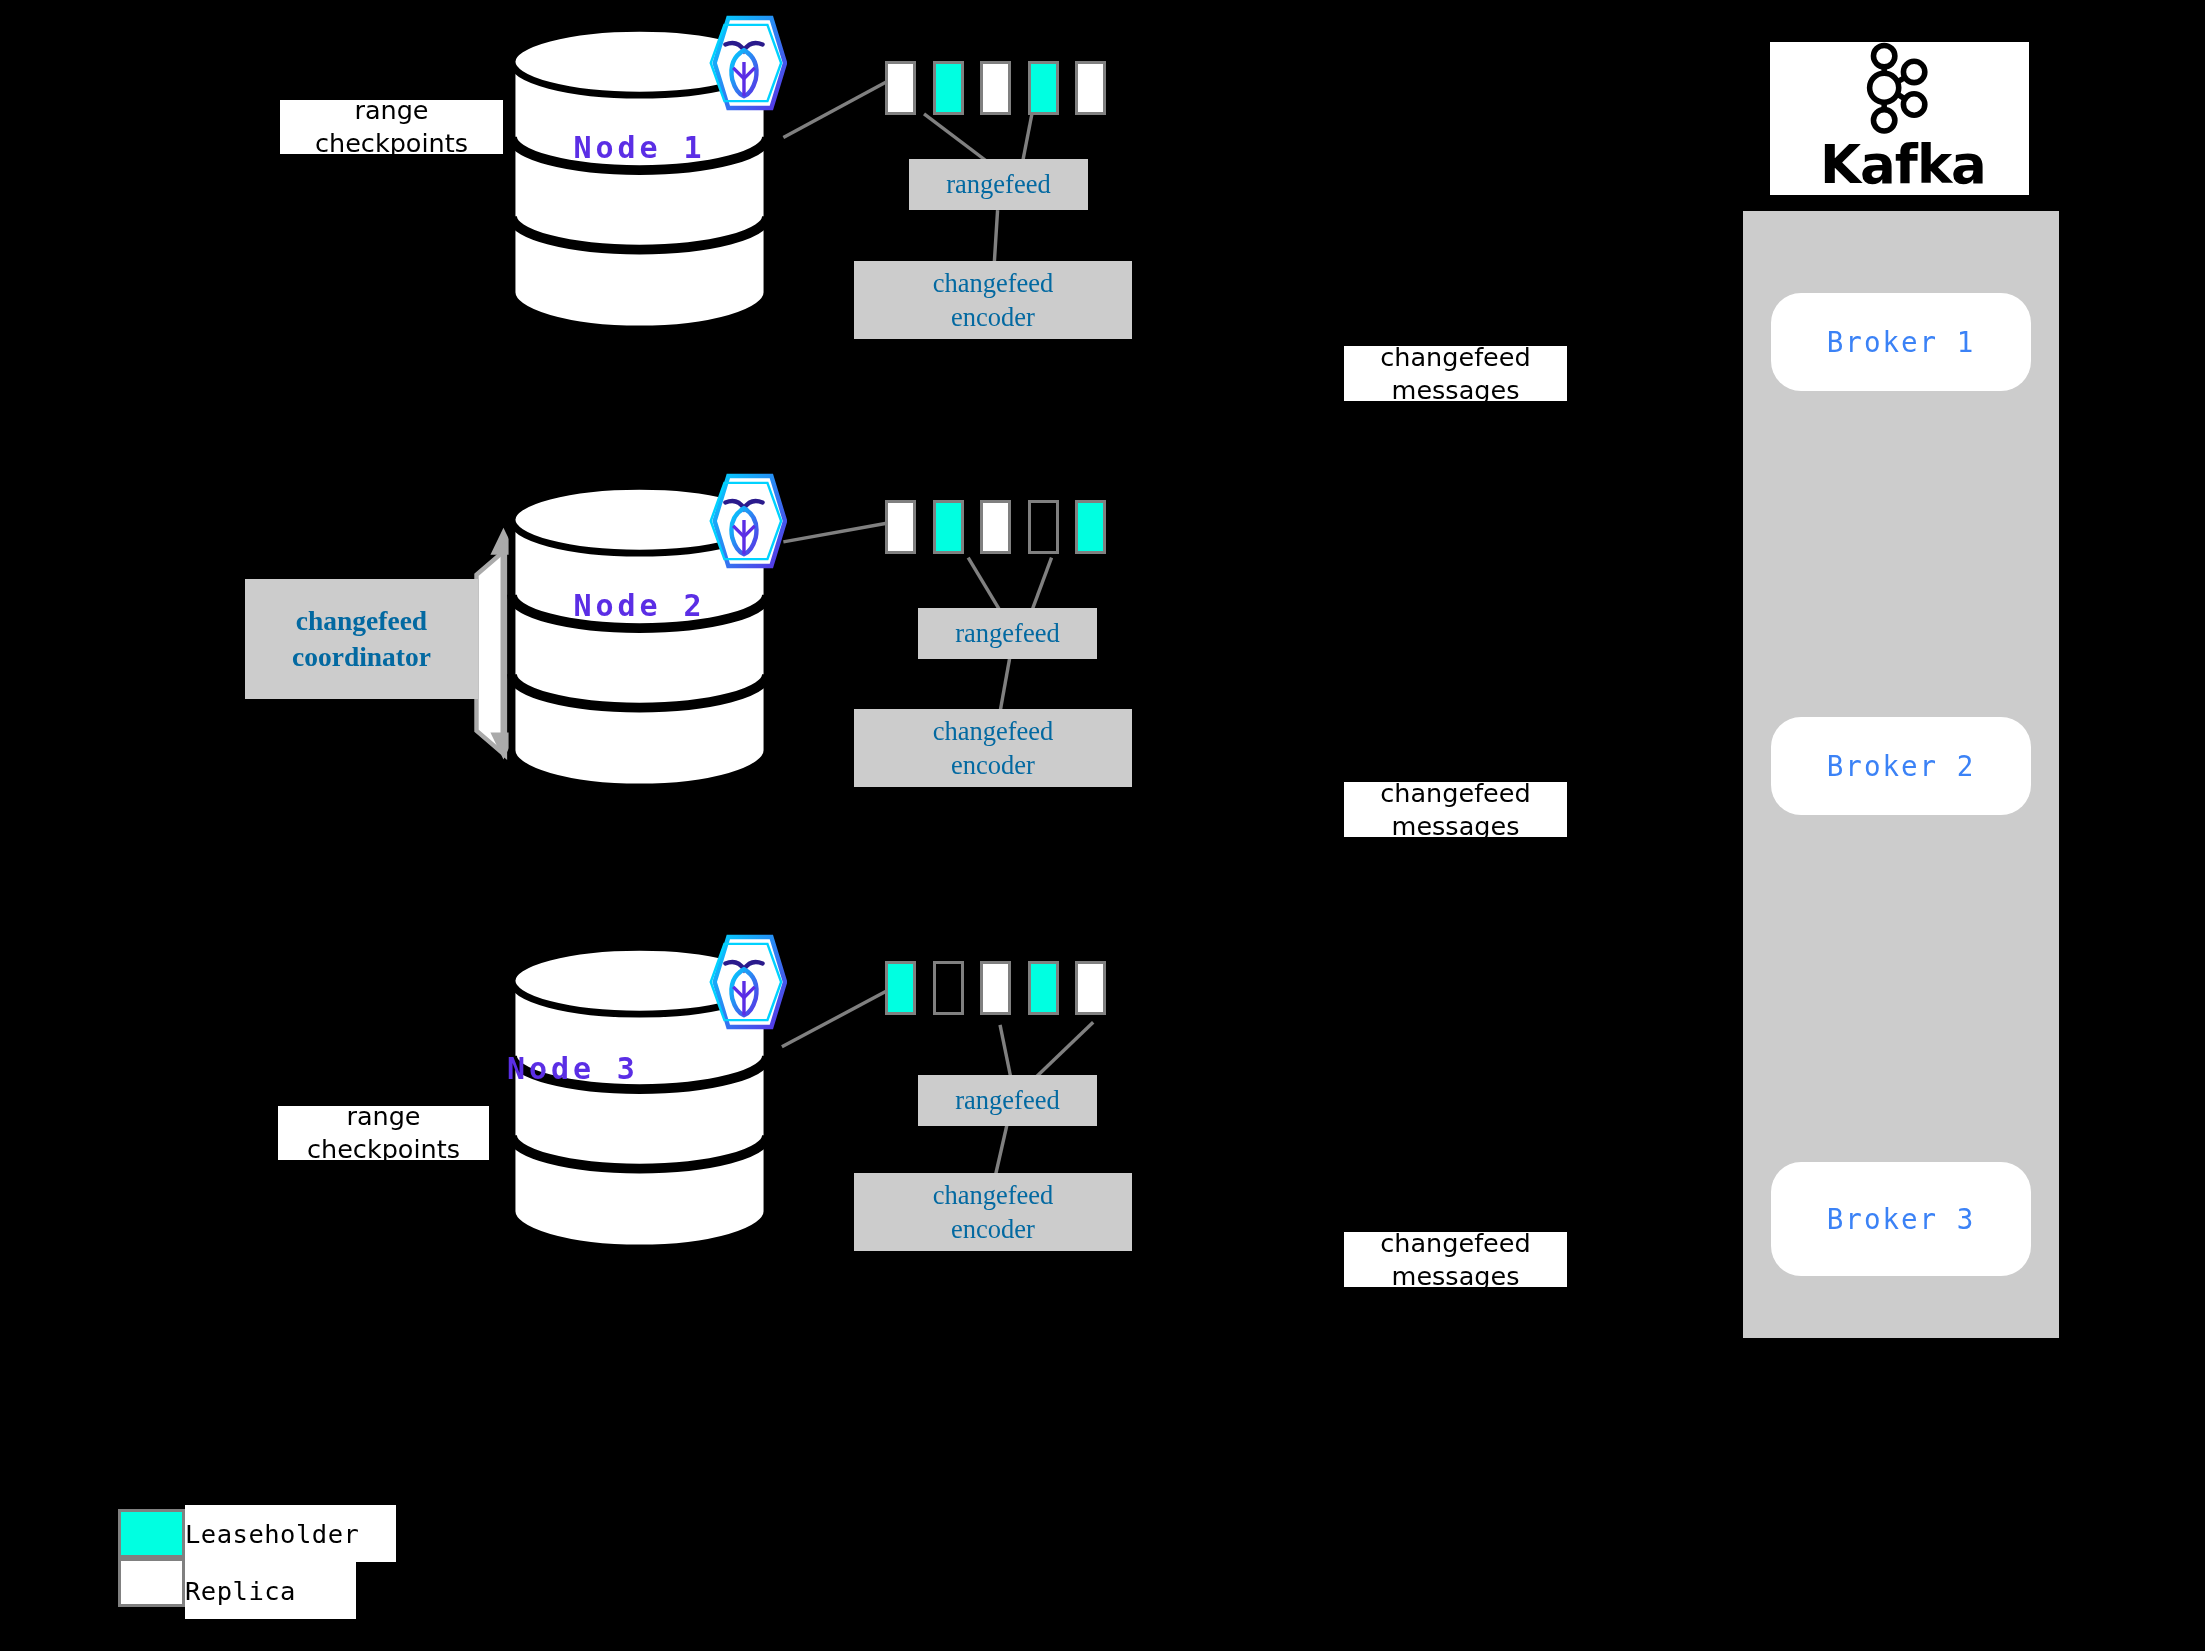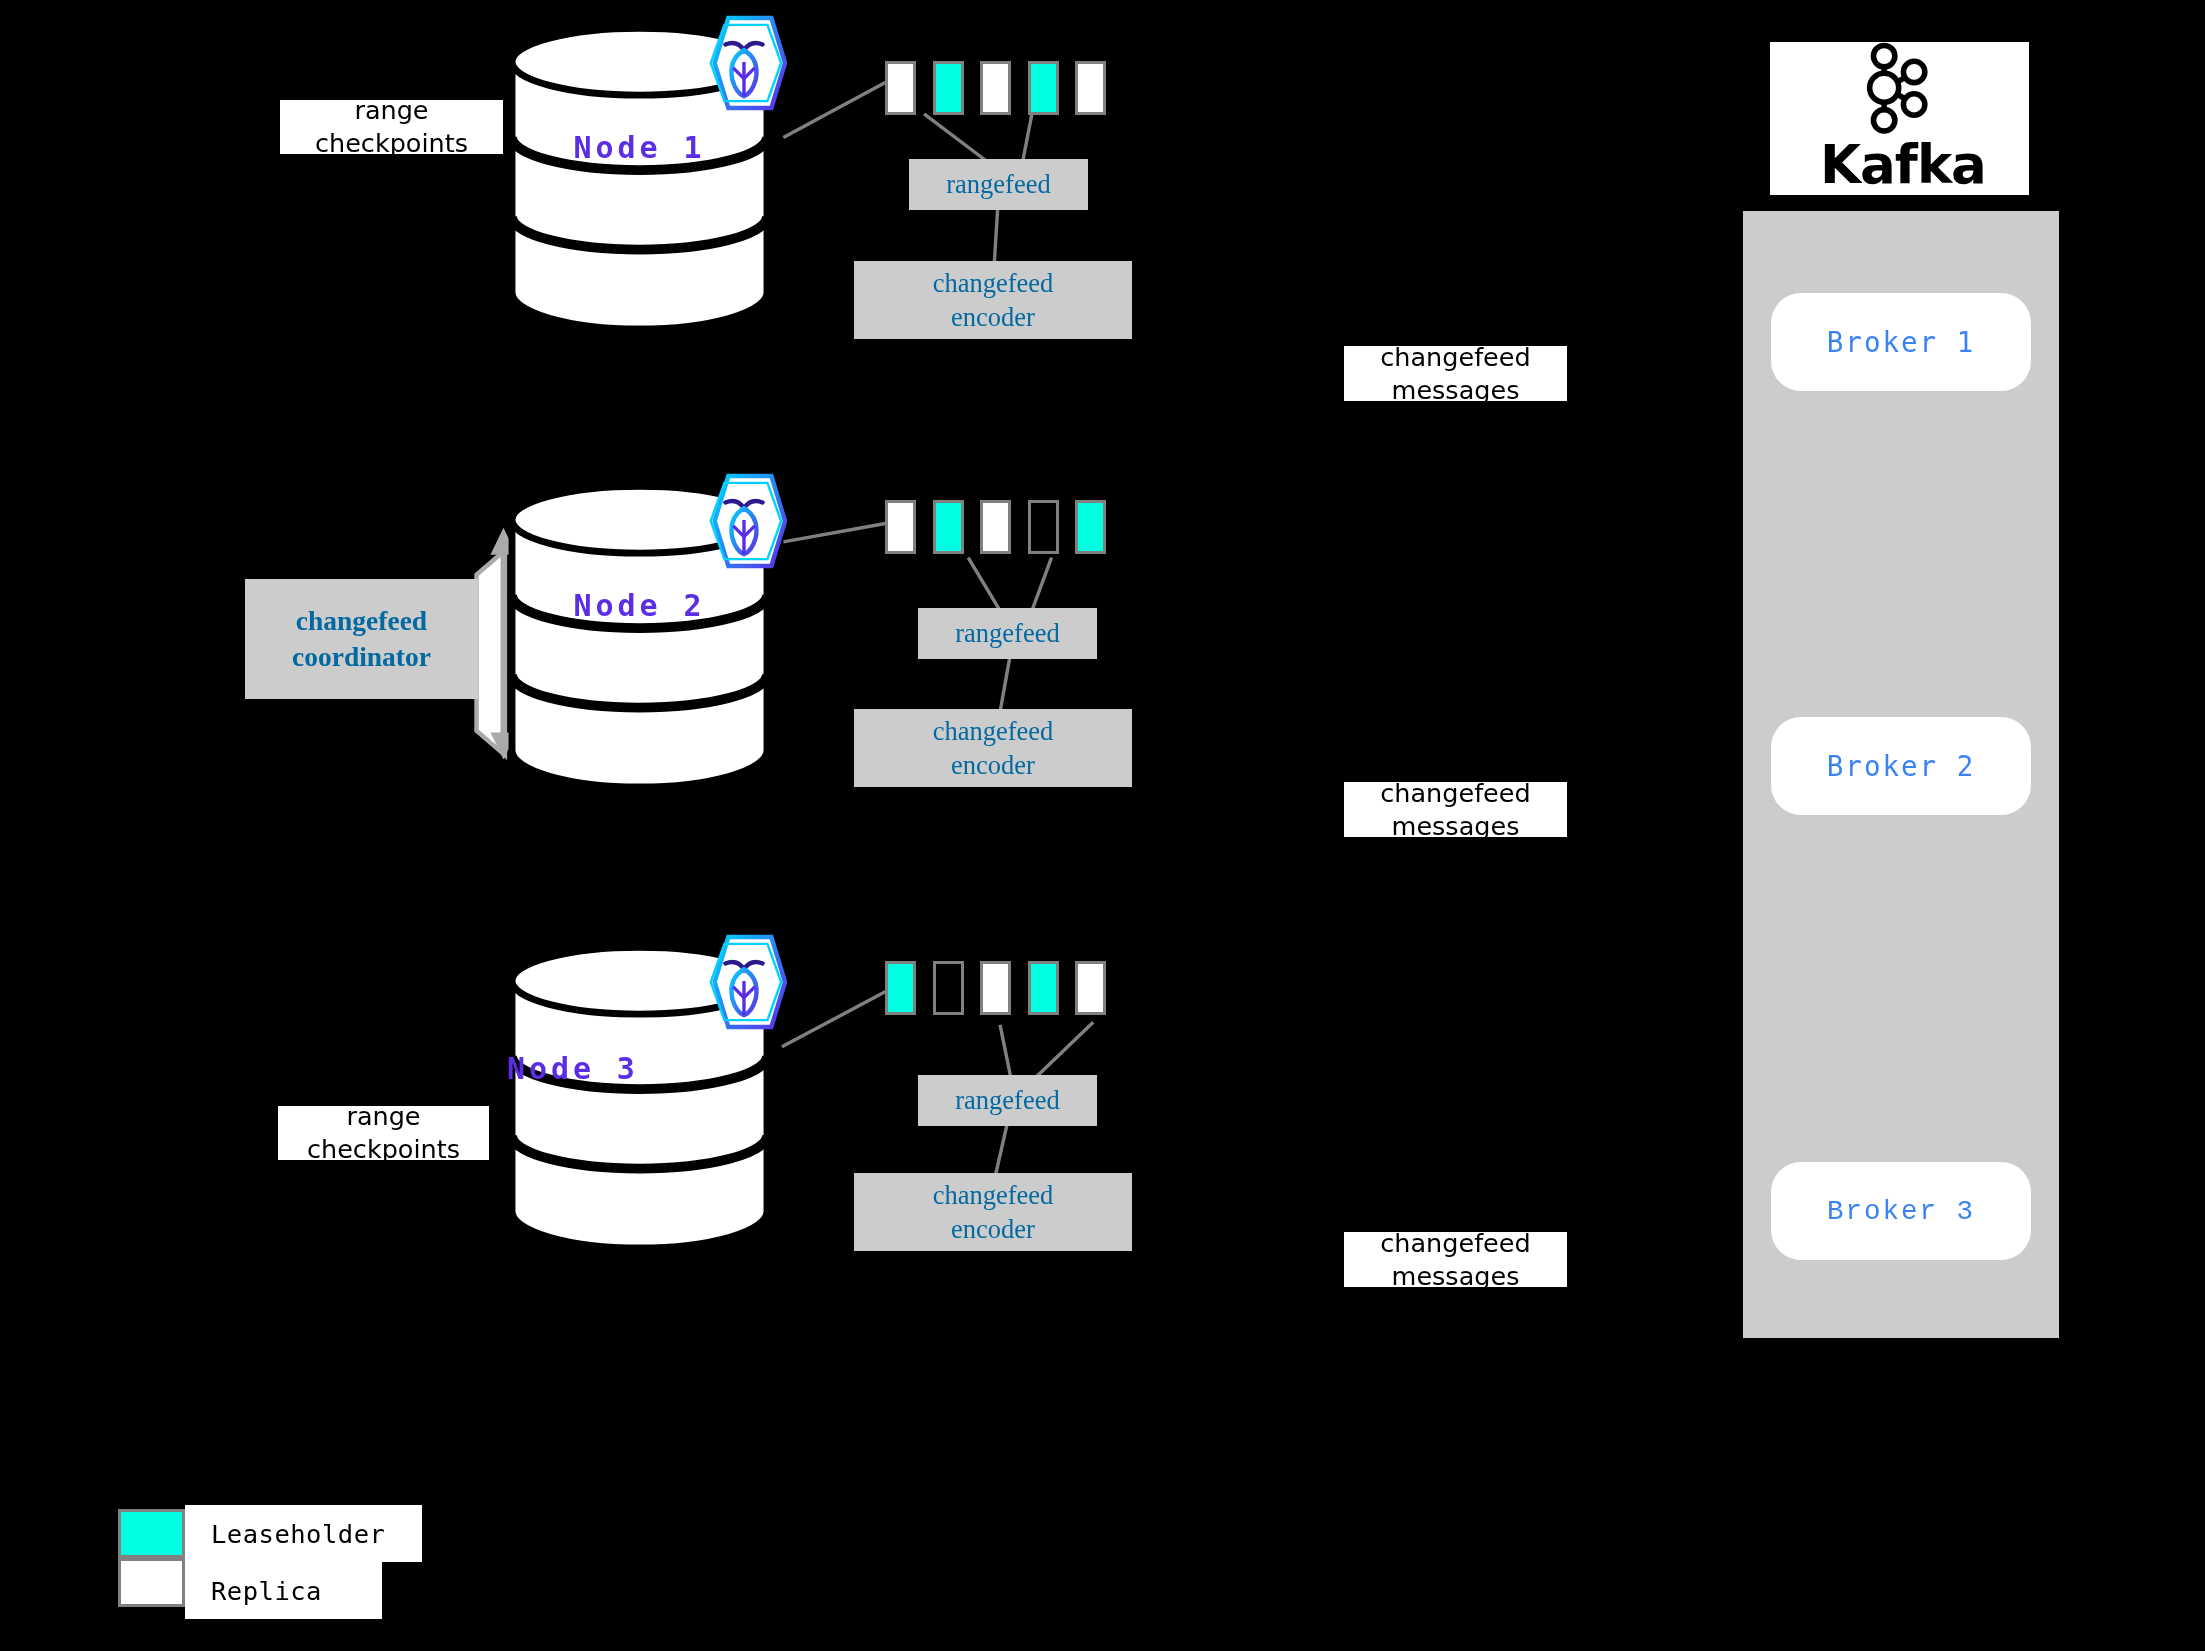--- a/index.html
+++ b/index.html
@@ -74,21 +74,21 @@
     letter-spacing:3.9px;
     white-space:nowrap;
   }
 
   .legend-swatch{border:3.4px solid #808080;box-sizing:border-box;}
   .legend-text{
     background:#ffffff;color:#000;
     font-family:"DejaVu Sans Mono", monospace;
     font-size:25.5px;
     display:flex;align-items:center;
-    padding-left:26px;
+    padding-left:0;
     letter-spacing:0.5px;
   }
 
   svg.overlay{position:absolute;left:0;top:0;width:2205px;height:1652px;pointer-events:none;}
 </style>
 </head>
 <body>
 
 <div id="root">
 
@@ -298,21 +298,21 @@
     </svg>
     <span class="kafka-word">Kafka</span>
   </div>
 
   <div class="abs broker" style="left:1771px;top:293px;width:260px;height:98px;">
     <span>Broker 1</span>
   </div>
   <div class="abs broker" style="left:1771px;top:717px;width:260px;height:98px;">
     <span>Broker 2</span>
   </div>
-  <div class="abs broker" style="left:1771px;top:1162px;width:260px;height:98px;font-family:Liberation Mono, monospace;">
+  <div class="abs broker" style="left:1771px;top:1162px;width:260px;height:114px;">
     <span>Broker 3</span>
   </div>
 
 
   <div class="abs" style="left:118px;top:1509px;width:294px;height:113px;">
     <div class="abs legend-swatch" style="left:0;top:0;width:67px;height:49px;background:#00ffe1;"></div>
     <div class="abs legend-text" style="left:67px;top:-3.9px;width:211px;height:57px;">Leaseholder</div>
     <div class="abs legend-swatch" style="left:0;top:49px;width:67px;height:49px;background:#ffffff;"></div>
     <div class="abs legend-text" style="left:67px;top:53px;width:171px;height:57px;">Replica</div>
   </div>

